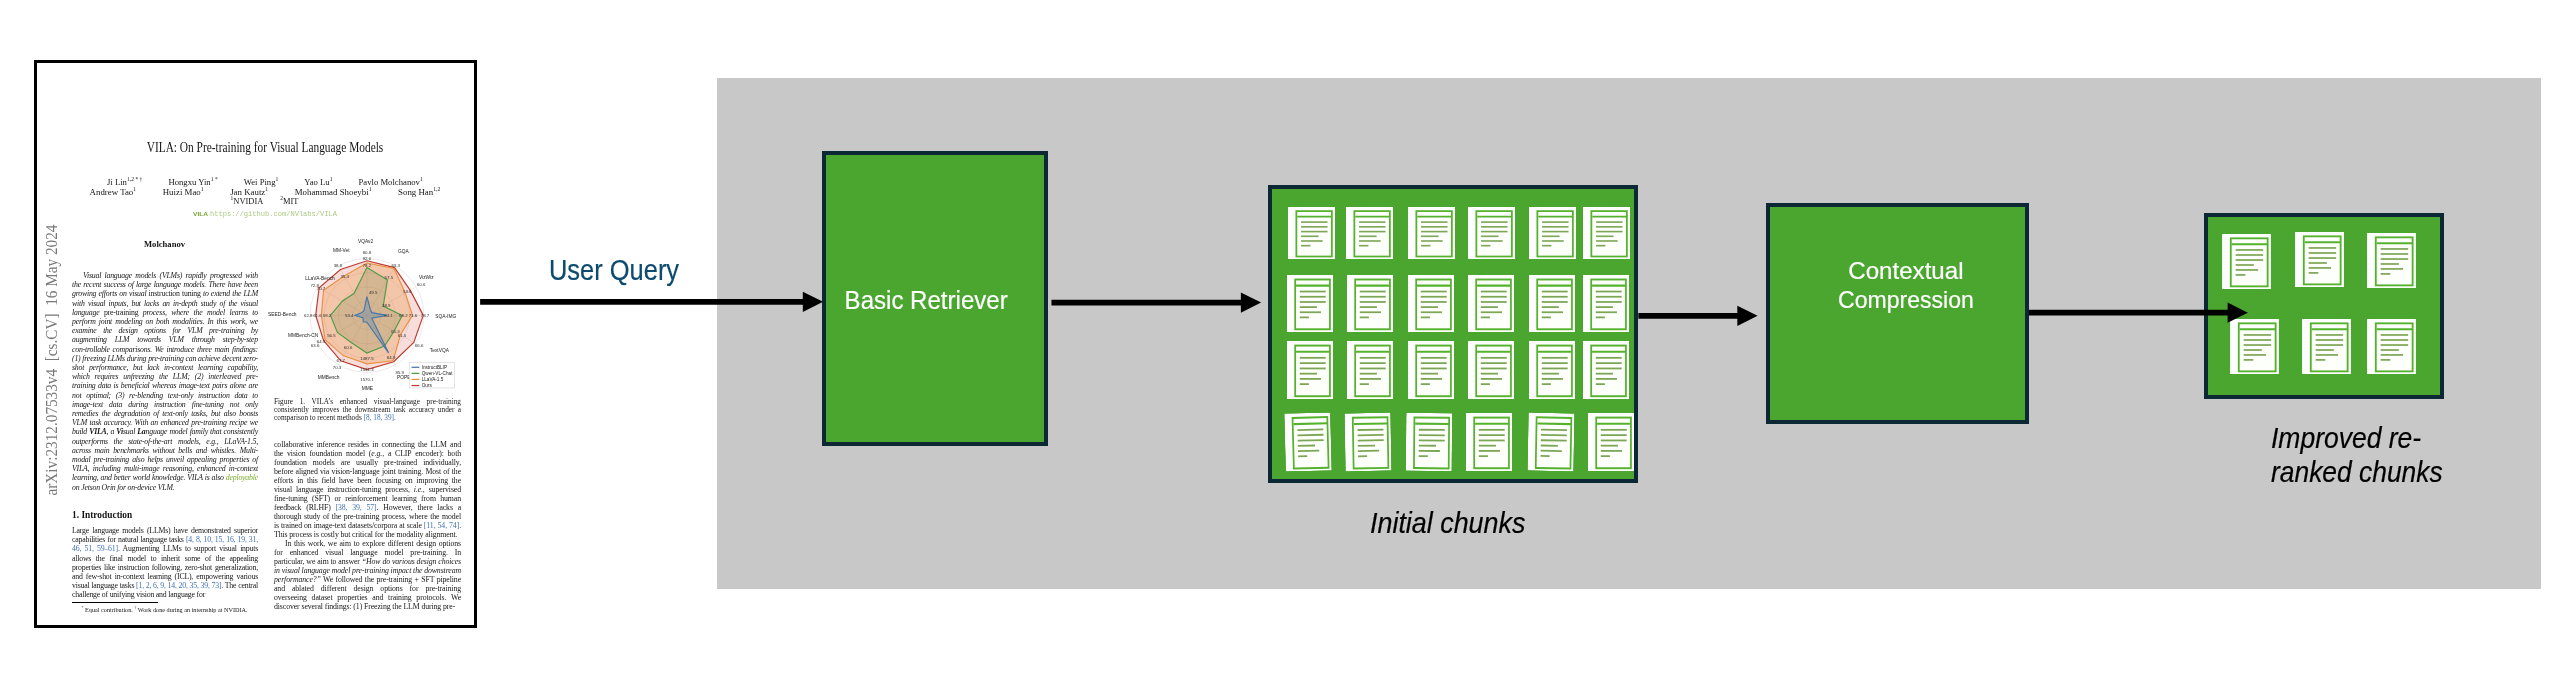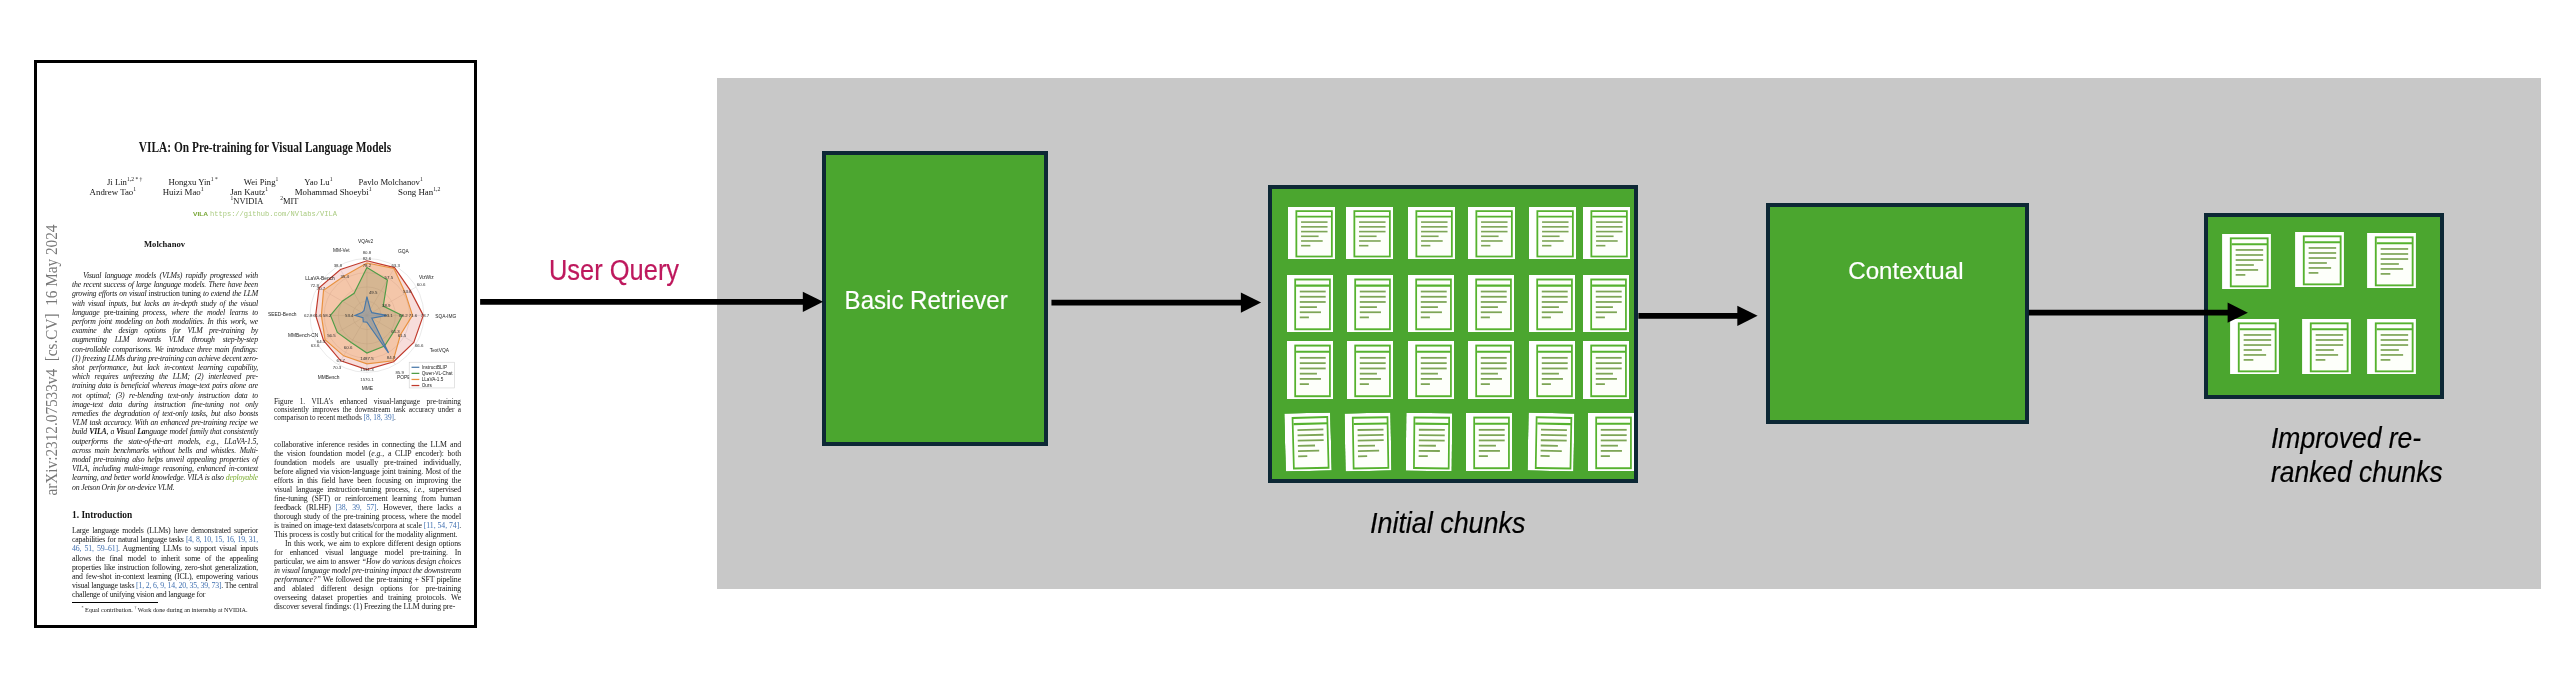--- a/index.html
+++ b/index.html
@@ -113,20 +113,21 @@
     </svg>
     <svg class="doc" preserveAspectRatio="none" style="left:1588px;top:413px" width="46" height="58" viewBox="0 0 63 71">
       <use href="#dic"></use>
     </svg>
   </div>
 <div class="lab" style="left:1370px;top:506px;font-size:30px;font-style:italic"><span class="sx" id="t-init" style="transform-origin:0 50%;transform:scaleX(0.896)">Initial chunks</span></div>
 
 <div class="gbox" style="left:1766px;top:203px;width:263px;height:221px"></div>
 <div class="blabel" style="left:1766px;top:257px;width:280px">
   <div><span class="sx tccr" style="transform:scaleX(1.03)">Contextual</span></div>
+  <div><span class="sx tccr" style="transform:scaleX(0.985)">Compression</span></div>
 </div>
 
 <div class="gbox" style="left:2204px;top:213px;width:240px;height:186px"></div>
 <div id="outgrid">
     <svg class="doc" style="left:2222px;top:234px" width="49" height="55" viewBox="0 0 63 71">
       <use href="#dic"></use>
     </svg>
     <svg class="doc" style="left:2295px;top:232px" width="49" height="55" viewBox="0 0 63 71">
       <use href="#dic"></use>
     </svg>
@@ -141,41 +142,41 @@
     </svg>
     <svg class="doc" style="left:2367px;top:319px" width="49" height="55" viewBox="0 0 63 71">
       <use href="#dic"></use>
     </svg>
   </div>
 <div class="lab" style="left:2271px;top:421px;font-size:29px;line-height:34px;font-style:italic">
  <div><span class="sx" id="t-imp" style="transform-origin:0 50%;transform:scaleX(0.913)">Improved re-</span></div>
  <div><span class="sx" id="t-rank" style="transform-origin:0 50%;transform:scaleX(0.91)">ranked chunks</span></div>
 </div>
 
-<div class="lab" style="left:614px;top:253px;color:#be185d;font-size:30px;transform:translateX(-50%)"><span class="sx" id="t-uq" style="transform:scaleX(0.849)">User Query</span></div>
+<div class="lab" style="left:614px;top:253px;color:#0c4a6e;font-size:30px;transform:translateX(-50%)"><span class="sx" id="t-uq" style="transform:scaleX(0.849)">User Query</span></div>
 
 <svg class="abs" style="left:0;top:0" width="2576" height="680" viewBox="0 0 3305 872">
  <g stroke="#000" stroke-width="7.4" fill="#000">
   <line x1="616" y1="387" x2="1032" y2="387"></line>
   <line x1="1349" y1="388" x2="1594" y2="388"></line>
   <line x1="2102" y1="405" x2="2231" y2="405"></line>
   <line x1="2603" y1="401" x2="2860" y2="401"></line>
  </g>
  <g fill="#000" stroke="none">
   <polygon points="1030,374 1056,387 1030,400"></polygon>
   <polygon points="1592,375 1618,388 1592,401"></polygon>
   <polygon points="2229,392 2255,405 2229,418"></polygon>
   <polygon points="2858,388 2884,401 2858,414"></polygon>
  </g>
 </svg>
 
 <div id="paper" class="abs" style="left:34px;top:60px;width:443px;height:568px;background:#fff;border:3.9px solid #000;box-sizing:border-box;font-family:'Liberation Serif',serif;color:#151515">
   <div class="abs" style="left:15px;top:297px;transform:translate(-50%,-50%) rotate(-90deg);white-space:nowrap;font-size:16.4px;color:#787878;font-family:'Liberation Serif',serif" id="t-arxiv"><span class="sx" id="t-arx2" style="transform:scaleX(0.93)">arXiv:2312.07533v4&nbsp; [cs.CV]&nbsp; 16 May 2024</span></div>
 
-  <div class="abs" style="left:228px;top:76px;transform:translateX(-50%);white-space:nowrap;font-weight:bold;font-size:15px;line-height:17px"><span class="sx" id="t-title" style="transform:scaleX(0.758)">VILA: On Pre-training for Visual Language Models</span></div>
+  <div class="abs" style="left:228px;top:76px;transform:translateX(-50%);white-space:nowrap;font-weight:normal;font-size:15px;line-height:17px"><span class="sx" id="t-title" style="transform:scaleX(0.758)">VILA: On Pre-training for Visual Language Models</span></div>
 
   <div class="abs" style="left:228px;top:115px;transform:translateX(-50%);white-space:nowrap;font-size:8.2px;line-height:9.7px;text-align:center">
     <div><span class="sx" id="t-au1" style="transform:scaleX(1.058)">Ji Lin<sup>1,2 * †</sup>   Hongxu Yin<sup>1 *</sup>   Wei Ping<sup>1</sup>   Yao Lu<sup>1</sup>   Pavlo Molchanov<sup>1</sup></span></div>
     <div><span class="sx" id="t-au2" style="transform:scaleX(1.08)">Andrew Tao<sup>1</sup>   Huizi Mao<sup>1</sup>   Jan Kautz<sup>1</sup>   Mohammad Shoeybi<sup>1</sup>   Song Han<sup>1,2</sup></span></div>
     <div><span class="sx" id="t-au3" style="transform:scaleX(1.03)"><sup>1</sup>NVIDIA  <sup>2</sup>MIT</span></div>
   </div>
 
   <div class="abs" style="left:228px;top:147px;transform:translateX(-50%);white-space:nowrap;font-size:7px"><span class="sx" id="t-vila" style="transform:scaleX(1.07)"><b style="color:#76a534;font-family:'Liberation Sans',sans-serif;font-size:6.2px">VILA</b> <span style="color:#aacb80;font-family:'Liberation Mono',monospace;font-size:6.6px">https://github.com/NVlabs/VILA</span></span></div>
 
   <div class="abs" style="left:35px;top:176px;width:185px;text-align:center;font-weight:bold;font-size:8.6px">Molchanov</div>

